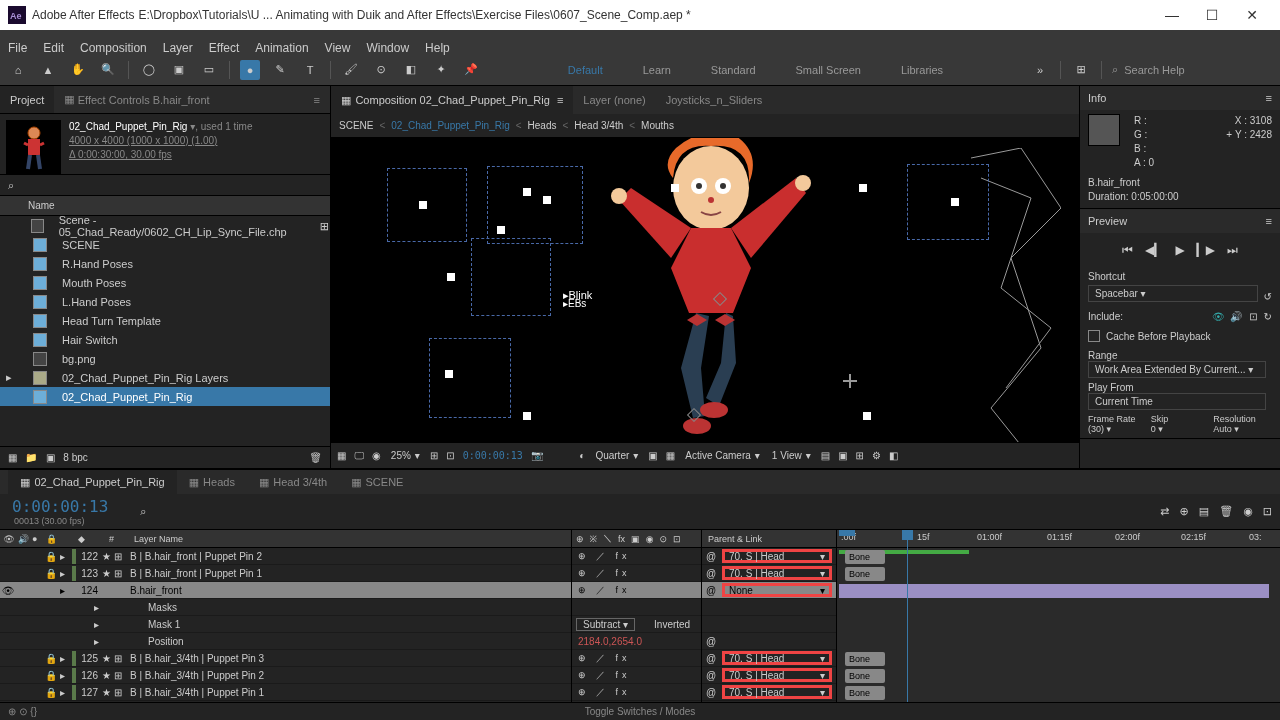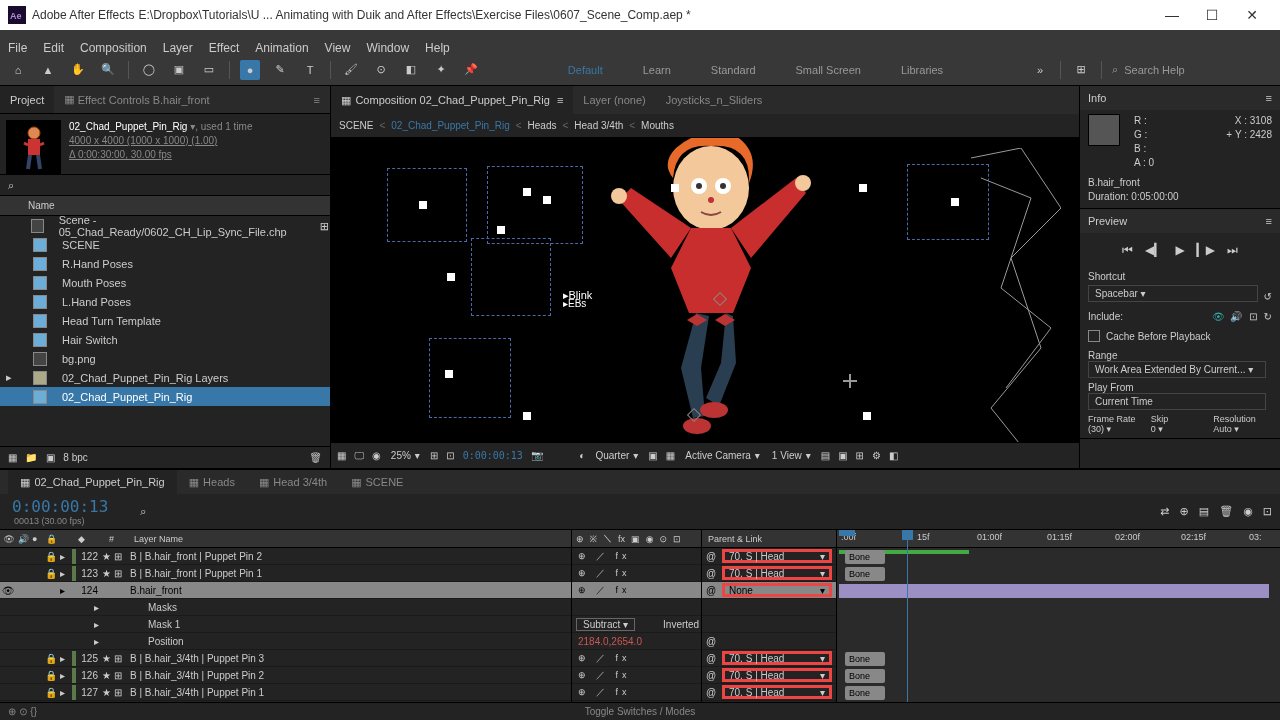--- a/index.html
+++ b/index.html
@@ -592,21 +592,21 @@
           </div>
           <div class="tl-row">
             <span style="padding-left:6px;letter-spacing:4px;font-size:9px">⊕ ／ fx</span>
           </div>
           <div class="tl-row sel">
             <span style="padding-left:6px;letter-spacing:4px;font-size:9px">⊕ ／ fx</span>
           </div>
           <div class="tl-row"></div>
           <div class="tl-row">
             <span style="border:1px solid #666;padding:0 6px;margin-left:4px">Subtract ▾</span>
-            <span style="margin-left:28px">Inverted</span>
+            <span style="margin-left:19px">Inverted</span>
           </div>
           <div class="tl-row">
             <span style="color:#c55;margin-left:6px">2184.0,2654.0</span>
           </div>
           <div class="tl-row">
             <span style="padding-left:6px;letter-spacing:4px;font-size:9px">⊕ ／ fx</span>
           </div>
           <div class="tl-row">
             <span style="padding-left:6px;letter-spacing:4px;font-size:9px">⊕ ／ fx</span>
           </div>

